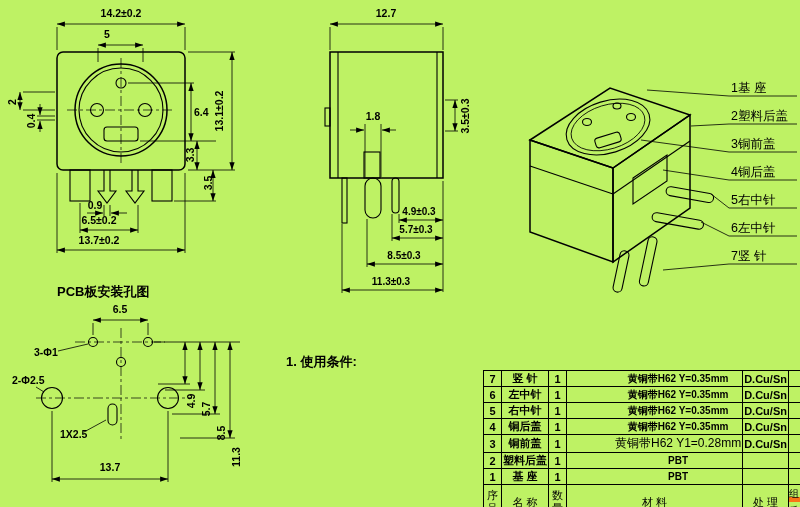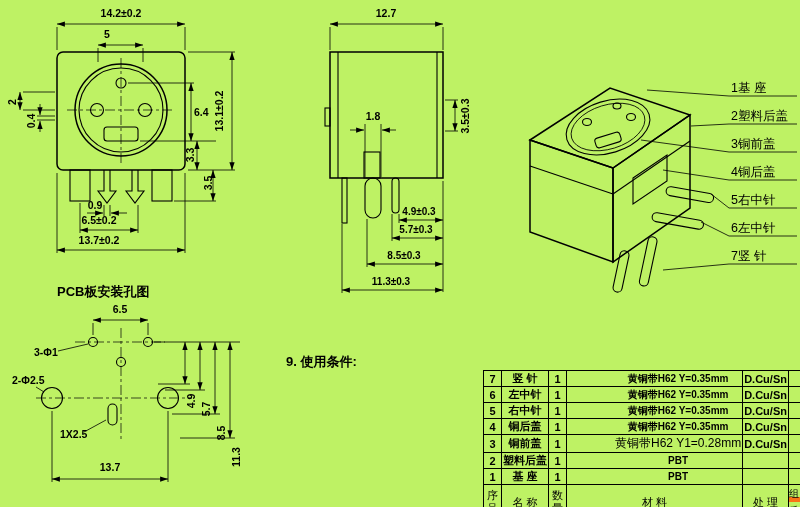--- a/index.html
+++ b/index.html
@@ -321,21 +321,21 @@
 
     <g>
       <text x="110" y="191" text-anchor="middle">13.7</text>
       <line class="d" x1="52" y1="199" x2="168" y2="199" marker-start="url(#ps)" marker-end="url(#pe)"></line>
       <line class="d" x1="52" y1="131" x2="52" y2="202"></line>
       <line class="d" x1="168" y1="131" x2="168" y2="202"></line>
     </g>
   </svg>
 
   <div class="specs">
-    <div>9. 使用条件:</div>
+    <div>1. 使用条件:</div>
     
     
     
     
     
     
     
   </div>
 
   <table class="parts">

